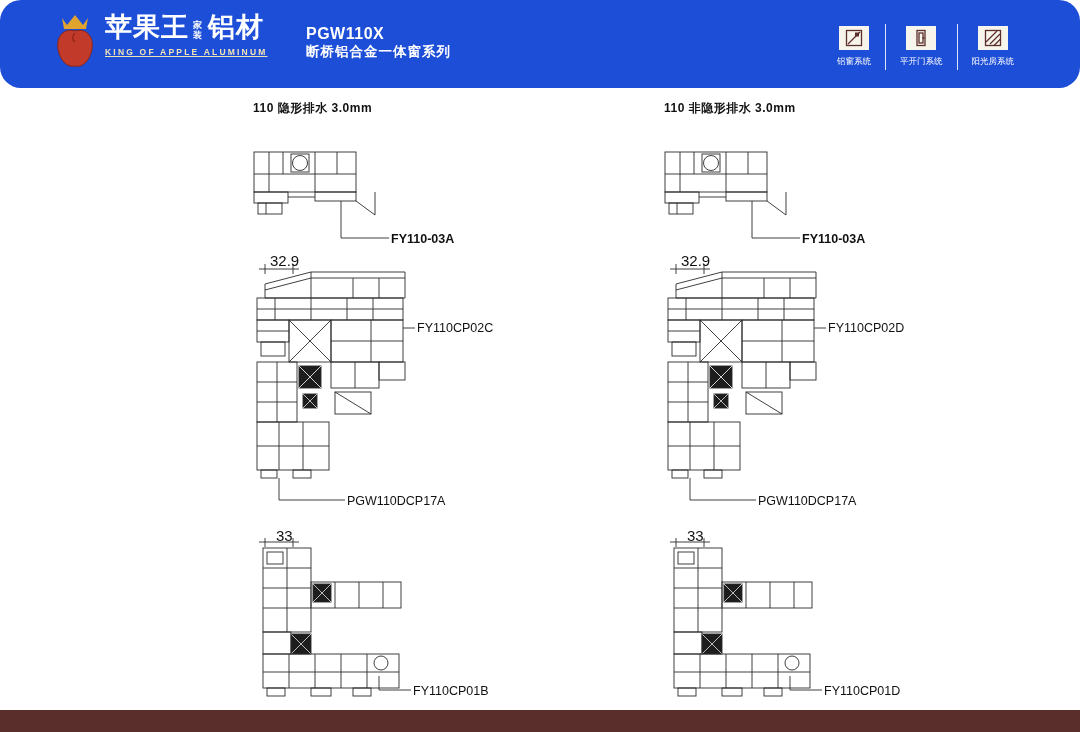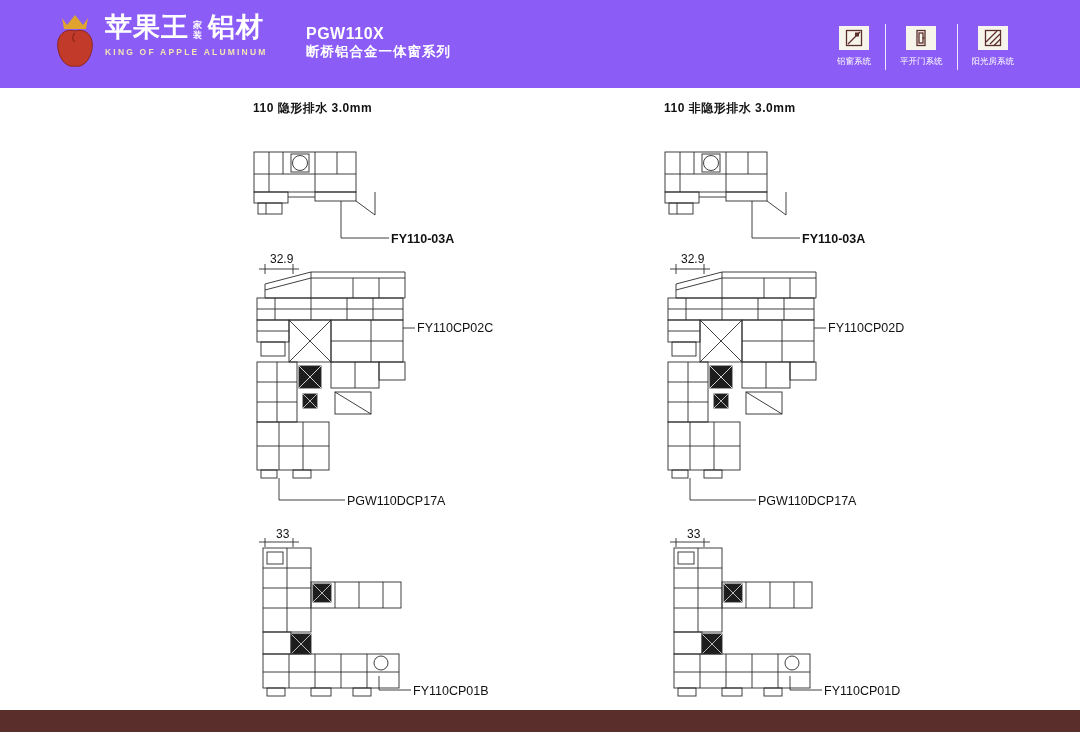--- a/index.html
+++ b/index.html
@@ -1,30 +1,30 @@
 <!DOCTYPE html>
 <html><head>
 <meta charset="utf-8">
 <style>
   html,body{margin:0;padding:0;background:#ffffff;}
   .page{
     position:relative;width:1080px;height:732px;background:#ffffff;
     font-family:"Liberation Sans","DejaVu Sans",sans-serif;overflow:hidden;
   }
   
-  .header{position:absolute;left:0;top:0;width:1080px;height:88px;background:#8b5cf6;color:#fff;}
+  .header{position:absolute;left:0;top:0;width:1080px;height:88px;background:#1d4ed8;color:#fff;border-radius:21px;}
   .footer{position:absolute;left:0;bottom:0;width:1080px;height:22px;background:#5a2e2a;}
   .logo{position:absolute;left:52px;top:12px;display:flex;align-items:flex-start;}
   .apple{width:46px;height:58px;}
   .logo-text{margin-left:7px;margin-top:2px;}
   .brand-row{display:flex;align-items:flex-end;font-weight:bold;line-height:1;}
   .brand-cn{font-size:27px;letter-spacing:1px;}
   .brand-mid{font-size:9px;line-height:10px;width:11px;margin:0 4px 1px 4px;word-break:break-all;}
   .brand-suffix{font-size:27px;letter-spacing:1px;}
-  .brand-en{font-size:8.5px;letter-spacing:2.2px;color:#f2e3b6;margin-top:6px;font-weight:bold;}
+  .brand-en{font-size:8.5px;letter-spacing:2.2px;color:#f2e3b6;margin-top:6px;font-weight:bold;text-decoration:underline;}
   .series{position:absolute;left:306px;top:25px;}
   .series-code{font-size:16px;font-weight:bold;letter-spacing:.5px;}
   .series-name{font-size:13.5px;font-weight:bold;letter-spacing:1px;}
   .systems{position:absolute;right:52px;top:24px;display:flex;align-items:stretch;}
   .system{display:flex;flex-direction:column;align-items:center;padding:2px 14px;}
   .system + .system{border-left:1px solid rgba(255,255,255,.85);}
   .sys-icon{width:30px;height:24px;background:#f7f4ec;display:flex;align-items:center;justify-content:center;margin-bottom:6px;}
   .sys-label{font-size:8.5px;color:#fff;white-space:nowrap;}
   
   .col{position:absolute;top:0;width:420px;height:732px;}
@@ -36,21 +36,21 @@
   .dwg-top{left:0;top:148px;width:300px;height:100px;}
   .dwg-mid{left:0;top:255px;width:300px;height:260px;}
   .dwg-mid svg{position:absolute;left:0;top:7px;}
   .dwg-bot{left:0;top:528px;width:300px;height:185px;}
   .dwg-bot svg{position:absolute;left:0;top:8px;}
   .lbl{position:absolute;font-size:12.5px;color:#111;white-space:nowrap;}
   .lbl-top{left:138px;top:84px;font-weight:bold;}
   .lbl-mid-right{left:164px;top:66px;}
   .lbl-mid-bottom{left:94px;top:239px;}
   .lbl-bot{left:160px;top:156px;}
-  .dim{position:absolute;font-size:12px;color:#111;white-space:nowrap;}
+  .dim{position:absolute;font-size:15px;color:#111;white-space:nowrap;}
   .dim-mid{left:17px;top:-3px;}
   .dim-bot{left:23px;top:-1px;}
 </style>
 </head>
 <body>
 
 <svg width="0" height="0" style="position:absolute" aria-hidden="true">
   <defs>
     <g id="profA" stroke="#2b2b2b" stroke-width="0.9" fill="none">
       <rect x="1" y="4" width="102" height="40"></rect>

